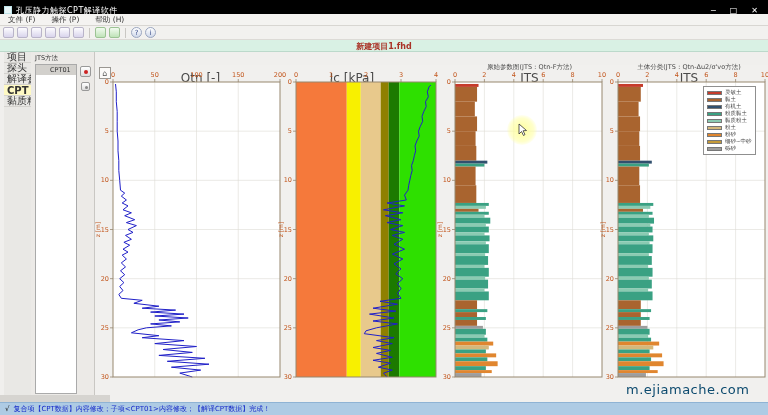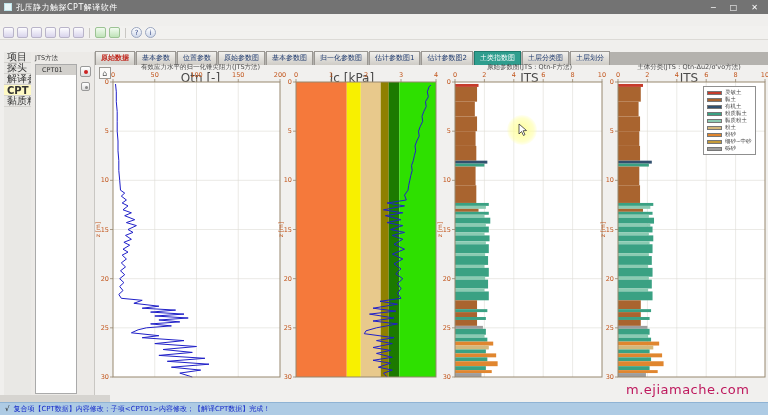--- a/index.html
+++ b/index.html
@@ -1,21 +1,21 @@
 <!DOCTYPE html>
 <html><head>
 <meta charset="utf-8">
 <style>
   * { margin:0; padding:0; box-sizing:border-box; }
   html,body { width:768px; height:415px; overflow:hidden; }
   body { font-family:"DejaVu Sans","Liberation Sans",sans-serif; background:#f0efed; position:relative; }
   #win { position:absolute; inset:0; width:768px; height:415px; background:#f0efed; }
 
   
-  .titlebar { position:absolute; left:0; top:0; width:768px; height:14px; background:#737373; color:#fff;
+  .titlebar { position:absolute; left:0; top:0; width:768px; height:20px; background:#000000; color:#fff;
               display:flex; align-items:center; font-size:8px; padding:0 4px;justify-content:flex-end; }
   .app-icon { width:8px; height:8px; background:#e8f6f8; border:1px solid #bfe4ea; margin-right:4px; }
   .titlebar .title { flex:1; letter-spacing:.5px; }
   .winbtns { display:flex; gap:14px; font-size:8px; margin-right:6px; }
   .winbtns span { cursor:default; }
 
   
   .menubar { position:absolute; left:0; top:14px; width:768px; height:12px; background:#f4f3f1;
              border-bottom:1px solid #d8d6d2; display:flex; align-items:center; font-size:7.5px; color:#333; }
   .menubar .mi { padding:0 8px; height:100%; display:flex; align-items:center; }
@@ -42,21 +42,21 @@
   .side-item { height:11px; display:flex; align-items:center; padding-left:3px; border-bottom:1px solid #d4d2ce;
                white-space:nowrap; overflow:hidden; }
   .side-item.active { background:#fef9c3; font-weight:bold; }
 
   
   .bpanel { position:absolute; left:31px; top:52px; width:64px; height:350px; background:#eceae7;
             border-right:1px solid #c9c7c3; font-size:6.5px; color:#333; }
   .bpanel .hdr { padding:2px 0 2px 4px; }
   .blist { position:absolute; left:4px; top:12px; width:42px; height:330px; background:#fff;
            border:1px solid #aaa; }
-  .blist .item { height:10px; line-height:10px; padding-left:6px; }
+  .blist .item { height:10px; line-height:10px; padding-left:14px; }
   .blist .item.sel { background:#d2d0cc; }
   .bbtn { position:absolute; width:11px; height:11px; border:1px solid #999; border-radius:2px;
           background:linear-gradient(#fff,#ddd); }
   .bbtn .dot { position:absolute; left:3px; top:3px; width:4px; height:4px; border-radius:50%; }
   .bbtn1 { left:49px; top:14px; } .bbtn1 .dot { background:#cc2222; }
   .bbtn2 { left:50px; top:30px; width:9px; height:9px; } .bbtn2 .dot { left:2.5px; top:2.5px; width:3px; height:3px; background:#888; }
 
   
   .tabbar { position:absolute; left:95px; top:52px; width:673px; height:13px; background:#b4b2ae;
             display:flex; align-items:flex-end; }
@@ -85,54 +85,62 @@
                  background:radial-gradient(circle,rgba(255,255,150,.95) 0%,rgba(255,255,160,.55) 55%,rgba(255,255,170,0) 75%);
                  z-index:8; }
   .cursor-arrow { position:absolute; z-index:9; }
 
   
   .statusbar { position:absolute; left:0; top:402px; width:768px; height:13px; background:#aecbe4;
                border-top:1px solid #8fb3d4; display:flex; align-items:center; font-size:7px; color:#1428c8; }
   .status-check { color:#222; margin:0 4px 0 5px; font-size:7px; }
   .panel-foot { position:absolute; left:0; top:395px; width:110px; height:7px; background:#d6d4d0; }
 
-  .watermark { position:absolute; left:626px; top:382px; font-size:13px; color:#be185d; z-index:20;
+  .watermark { position:absolute; left:626px; top:382px; font-size:13px; color:#0c4a6e; z-index:20;
                letter-spacing:.5px; }
 </style>
 </head>
 <body>
 
 <div id="win">
 
   <div class="titlebar">
     <span class="app-icon"></span>
     <span class="title">孔压静力触探CPT解译软件</span>
     <span class="winbtns">
       <span>─</span>
       <span>□</span>
       <span>✕</span>
     </span>
   </div>
 
+  <div class="menubar">
+    <span class="mi">文件 (F)</span>
+    <span class="mi">操作 (P)</span>
+    <span class="mi">帮助 (H)</span>
+  </div>
 
   <div class="toolbar" id="toolbar">
       <span class="tbtn"></span>
       <span class="tbtn"></span>
       <span class="tbtn"></span>
       <span class="tbtn"></span>
       <span class="tbtn"></span>
       <span class="tbtn"></span>
       <span class="tsep"></span>
       <span class="tbtn green"></span>
       <span class="tbtn green"></span>
       <span class="tsep"></span>
       <span class="tbtn round">?</span>
       <span class="tbtn round">i</span>
     </div>
 
+  <div class="mintstrip">
+    <div class="doc-title">新建项目1.fhd</div>
+  </div>
 
   <div class="sidebar" id="sidebar">
       <div class="side-item">项目</div>
       <div class="side-item">探头</div>
       <div class="side-item">解译参数</div>
       <div class="side-item active">CPT</div>
       <div class="side-item">黏质粉土</div>
     </div>
 
   <div class="bpanel">
@@ -141,38 +149,24 @@
         <div class="item sel">CPT01</div>
       </div>
     <div class="bbtn bbtn1">
         <span class="dot"></span>
       </div>
     <div class="bbtn bbtn2">
         <span class="dot"></span>
       </div>
   </div>
 
-  <div class="tabbar" id="tabbar">
-      <div class="tab red">原始数据</div>
-      <div class="tab">基本参数</div>
-      <div class="tab">位置参数</div>
-      <div class="tab">原始参数图</div>
-      <div class="tab">基本参数图</div>
-      <div class="tab">归一化参数图</div>
-      <div class="tab">估计参数图1</div>
-      <div class="tab">估计参数图2</div>
-      <div class="tab active">土类指数图</div>
-      <div class="tab">土层分类图</div>
-      <div class="tab">土层划分</div>
-    </div>
 
   <div class="chartarea" id="chartarea">
     <div class="home-btn">⌂</div>
 
-    <div class="ctitle" style="left:8px;top:-2px;width:195px">有效应力水平的归一化锥尖阻力(JTS方法)</div>
     <div class="csub" style="left:8px;top:6px;width:195px">Qtn [-]</div>
     <div class="csub" style="left:177px;top:6px;width:160px">Ic [kPa]</div>
     <div class="ctitle" style="left:352px;top:-2px;width:165px">原始参数图(JTS：Qtn-F方法)</div>
     <div class="csub" style="left:352px;top:6px;width:165px">JTS</div>
     <div class="ctitle" style="left:515px;top:-2px;width:158px">土体分类(JTS：Qtn-Δu2/σ'vo方法)</div>
     <div class="csub" style="left:515px;top:6px;width:158px">JTS</div>
 
     <div id="plots">
         <div class="cplot" style="left: 18px; top: 17px; width: 167px; height: 295px;">
           <svg width="167" height="295">

